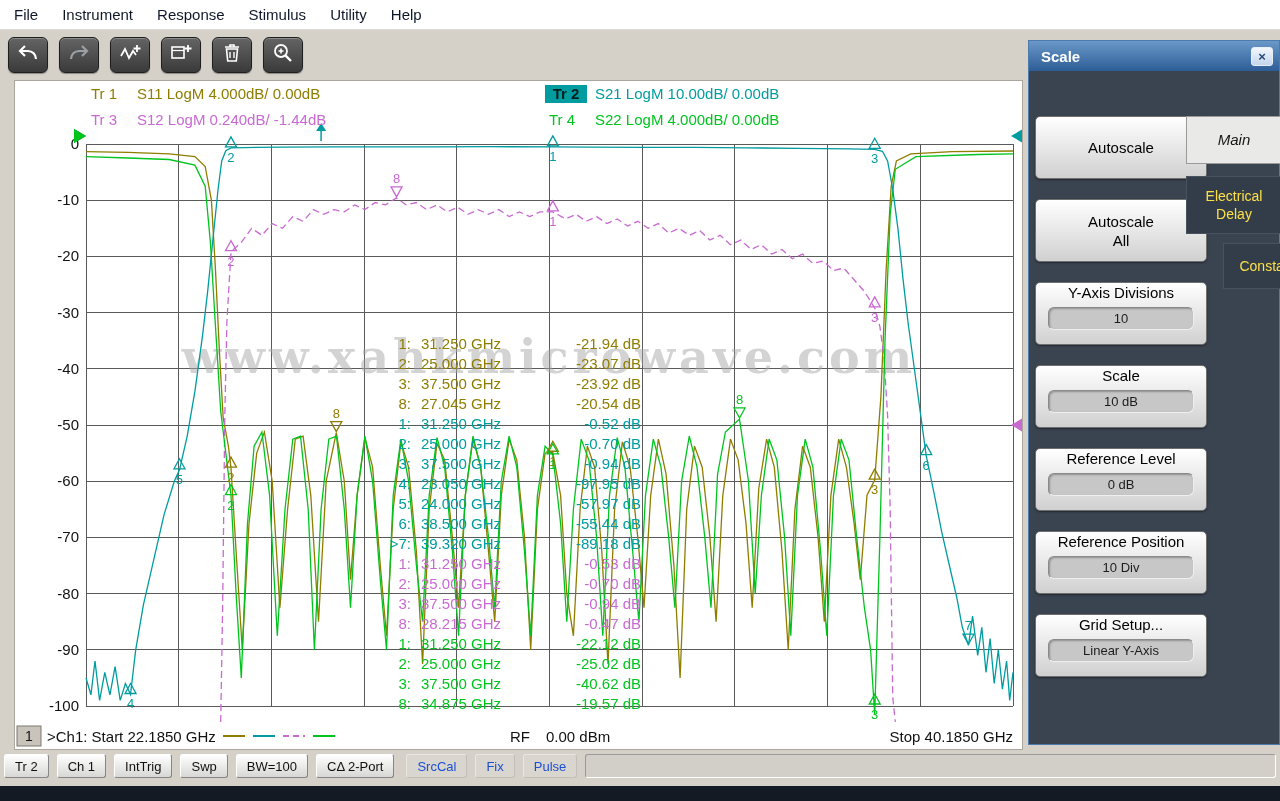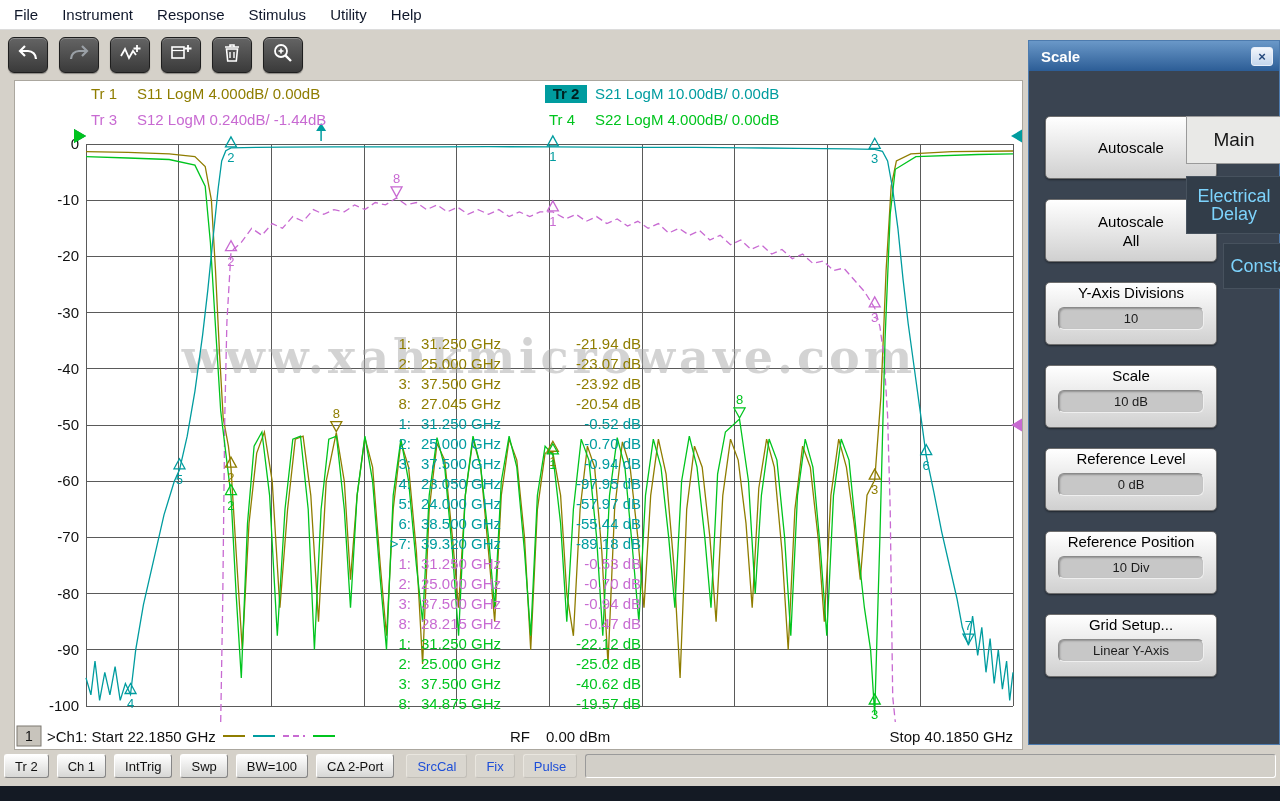--- a/index.html
+++ b/index.html
@@ -50,38 +50,38 @@
     background:linear-gradient(#f2f6fc,#c4d6ec); cursor:pointer; padding:0;
   }
   .panel-body { position:absolute; top:30px; left:0; right:0; bottom:0; }
   .panel-buttons { position:absolute; left:6px; top:45px; width:150px; }
   .pbtn {
     position:relative; width:172px; height:63px; margin-bottom:20px;
     background:linear-gradient(#ffffff,#d0d0d0);
     border:1px solid #6f6f6f; border-radius:5px;
     box-shadow:0 1px 2px rgba(0,0,0,.45);
     color:#000; font-size:15px; text-align:center; cursor:pointer;
-    display:flex; flex-direction:column; justify-content:center; box-sizing:border-box;margin-left:10px;
+    display:flex; flex-direction:column; justify-content:center; box-sizing:border-box;
   }
   .pbtn.has-value { justify-content:flex-start; }
   .pbtn-label div { line-height:19px; }
   .pv {
     margin:5px 12px 0; height:21px; line-height:21px;
     background:#c7c7c7; border:1px solid #8a8a8a;
     border-bottom-color:#efefef; border-right-color:#efefef;
     box-shadow: inset 1px 1px 2px rgba(0,0,0,.28);
     font-size:13px; color:#1c1c1c; border-radius:6px;
   }
   .ptab {
     position:absolute; left:157px; width:95px; box-sizing:border-box;
     display:flex; align-items:center; justify-content:center; text-align:center;
-    font-size:18px; cursor:pointer;
-    background:#323d49; color:#7dd3fc; border:1px solid #47525e; border-right:none;
-  }
-  .ptab.active { background:#e9e9e7; color:#161616; border:1px solid #9a9a9a; border-right:none; font-size:19px; }
+    font-size:14px; cursor:pointer;
+    background:#323d49; color:#fde047; border:1px solid #47525e; border-right:none;
+  }
+  .ptab.active { background:#e9e9e7; color:#161616; border:1px solid #9a9a9a; border-right:none; font-size:15px;font-style:italic; }
   .ptab div { line-height:18px; }
   
   .statusbar {
     position:absolute; top:752px; left:0; width:100%; height:28px;
     display:flex; gap:8px; padding:3px 4px; box-sizing:border-box; align-items:center;
   }
   .sbtn {
     height:22px; padding:0 10px; font-size:13px; color:#111;
     background:linear-gradient(#ffffff,#d7d7d5);
     border:1px solid; border-color:#ffffff #868686 #868686 #ffffff;

